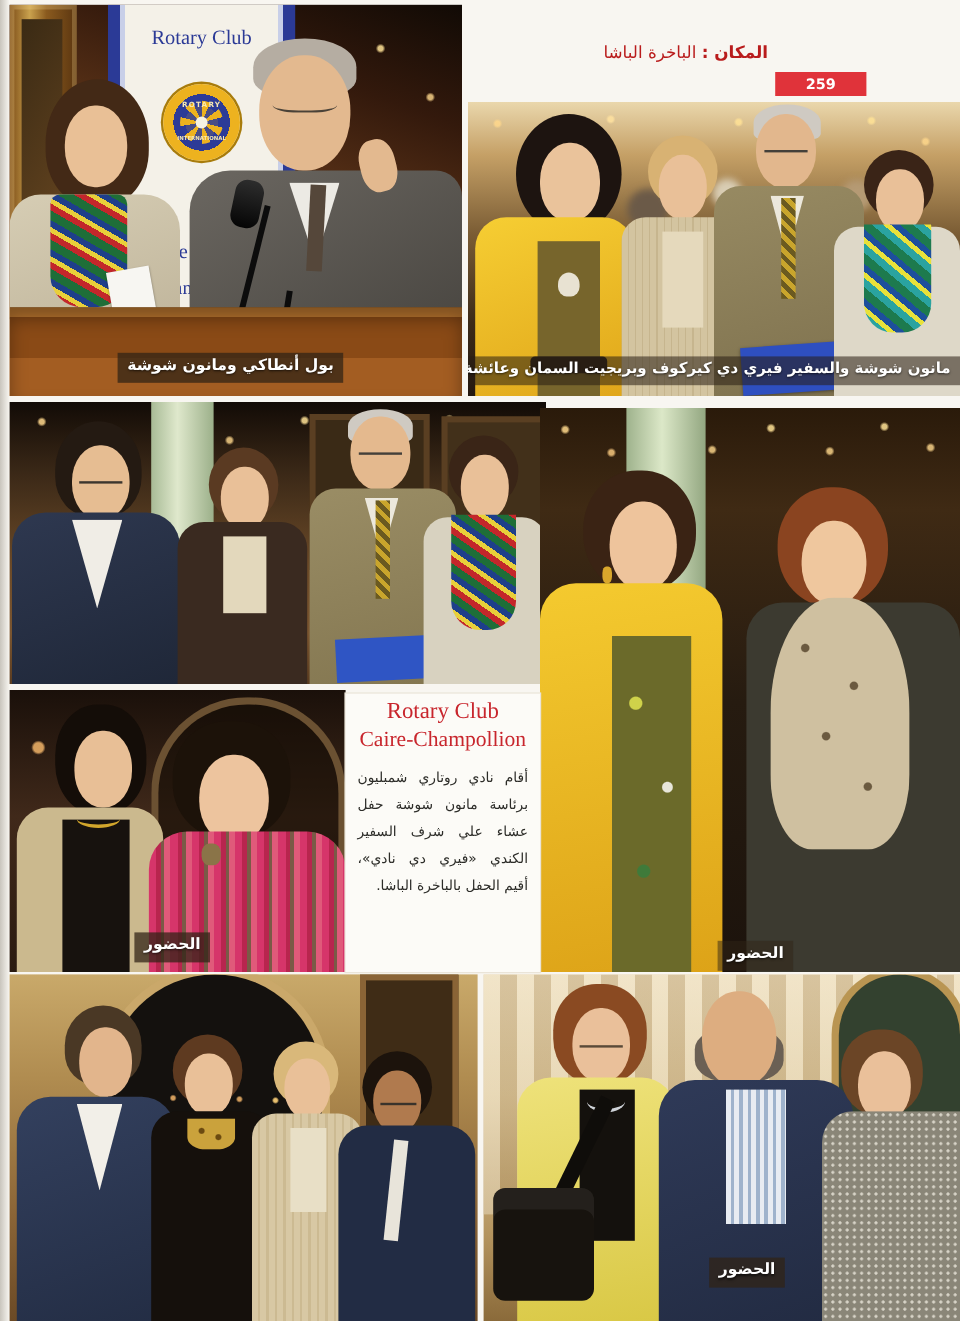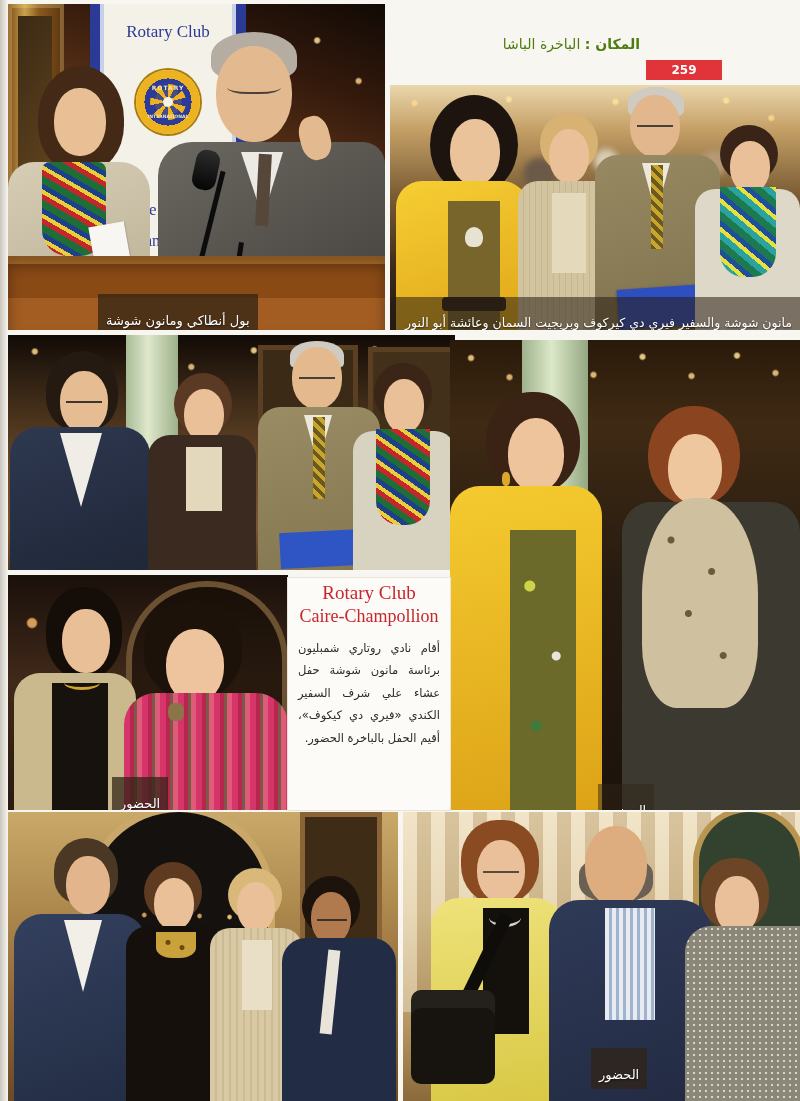--- a/index.html
+++ b/index.html
@@ -1,21 +1,21 @@
 <!DOCTYPE html>
 <html lang="ar"><head>
 <meta charset="utf-8">
 <style>
   html,body{margin:0;padding:0;background:#e8e6e1;}
   .page{position:relative;width:800px;height:1101px;margin:0 auto;background:#f8f6f1;
         overflow:hidden;font-family:"DejaVu Sans",sans-serif;}
   .abs,.pp{position:absolute;}
   .photo{position:absolute;overflow:hidden;background:#241509;}
-  .cap{position:absolute;color:#fff;font-weight:400;font-size:13px;line-height:1.5;
-       padding:17px 8px 4px;background:rgba(48,35,22,.74);white-space:nowrap;
+  .cap{position:absolute;color:#fff;font-weight:700;font-size:13px;line-height:1.5;
+       padding:1px 8px 4px;background:rgba(48,35,22,.74);white-space:nowrap;
        text-shadow:0 1px 2px rgba(0,0,0,.65);direction:rtl;z-index:9;}
   .capband{white-space:nowrap;overflow:hidden;background:rgba(40,29,18,.55);}
   .lights{position:absolute;left:0;right:0;top:0;height:90px;opacity:.9;background-image:
     radial-gradient(circle at 6% 30%,rgba(255,216,140,.95) 0 2px,transparent 4px),
     radial-gradient(circle at 17% 62%,rgba(255,206,130,.9) 0 2px,transparent 4px),
     radial-gradient(circle at 29% 24%,rgba(255,226,160,.95) 0 2px,transparent 4px),
     radial-gradient(circle at 41% 58%,rgba(255,216,140,.9) 0 2px,transparent 4px),
     radial-gradient(circle at 55% 28%,rgba(255,226,150,.95) 0 2px,transparent 4px),
     radial-gradient(circle at 69% 60%,rgba(255,216,140,.9) 0 2px,transparent 4px),
     radial-gradient(circle at 82% 26%,rgba(255,226,150,.95) 0 2px,transparent 4px),
@@ -26,21 +26,21 @@
 </head>
 <body>
 
 <div class="page">
 
   <div class="abs" style="left:0;top:0;width:8px;height:1101px;background:linear-gradient(90deg,#c9c5bd,#f8f6f1);"></div>
 
   <div class="abs" style="left:646px;top:60px;width:76px;height:20px;background:#e0333a;display:flex;align-items:center;justify-content:center;">
     <span style="color:#fff;font-size:12px;font-weight:700;">259</span>
   </div>
-  <div class="abs" dir="rtl" style="left:455px;top:36px;width:185px;font-size:14px;color:#4d7c0f;direction:rtl;">
+  <div class="abs" dir="rtl" style="left:455px;top:36px;width:185px;font-size:14px;color:#b91c1c;direction:rtl;">
     <span style="font-weight:700;">المكان :</span>
     <span>الباخرة الباشا</span>
   </div>
 
   <div class="photo" style="left:8px;top:4px;width:377px;height:326px;background:linear-gradient(200deg,#110a05 0%,#33190c 22%,#6e3f1d 55%,#8a5526 85%,#9a6230 100%);">
     <div class="lights" style="height:140px;"></div>
     <div class="pp" style="left:0;top:0;width:56px;height:262px;background:linear-gradient(90deg,#7a4a16,#caa24e 30%,#8a5a1e 55%,#5a3510);box-shadow:inset 0 0 0 4px rgba(255,222,150,.25);"></div>
     <div class="pp" style="left:10px;top:12px;width:34px;height:238px;background:linear-gradient(120deg,#3a2a14,#6e4a22);"></div>
 
     <div class="pp" style="left:82px;top:0;width:156px;height:292px;background:linear-gradient(90deg,#2b3a96 0 10px,#c8cfe8 10px 14px,#f4f1e8 14px 142px,#c8cfe8 142px 146px,#2b3a96 146px 156px);">
@@ -211,21 +211,21 @@
       <div class="pp" style="left:116px;top:118px;width:164px;height:117px;background:repeating-linear-gradient(90deg,#d6356a 0 6px,#b8254e 6px 10px,#7a5a46 10px 13px,#e05a7a 13px 18px);border-radius:32px 32px 0 0;"></div>
       <div class="pp" style="left:160px;top:128px;width:16px;height:18px;background:#8a7448;border-radius:40%;"></div>
     </div>
 
     <div class="cap" style="left:104px;top:202px;">الحضور</div>
   </div>
 
   <div class="abs" style="left:288px;top:578px;width:162px;height:232px;background:#fcfbf7;box-shadow:0 0 0 1px #eae4d8;z-index:5;text-align:center;">
     <div class="serif" style="color:#c8262d;font-size:19px;margin-top:4px;">Rotary Club</div>
     <div class="serif" style="color:#c8262d;font-size:18px;margin-top:2px;">Caire-Champollion</div>
-    <div dir="rtl" style="margin:10px 10px 0;color:#2c2c28;font-size:11.5px;line-height:1.95;text-align:justify;direction:rtl;">أقام نادي روتاري شمبليون برئاسة مانون شوشة حفل عشاء علي شرف السفير الكندي «فيري دي كيكوف»، أقيم الحفل بالباخرة الحضور.</div>
+    <div dir="rtl" style="margin:10px 10px 0;color:#2c2c28;font-size:11.5px;line-height:1.95;text-align:justify;direction:rtl;">أقام نادي روتاري شمبليون برئاسة مانون شوشة حفل عشاء علي شرف السفير الكندي «فيري دي نادي»، أقيم الحفل بالباخرة الباشا.</div>
   </div>
 
   <div class="photo" style="left:8px;top:812px;width:390px;height:289px;background:linear-gradient(180deg,#c9a96a 0%,#b08c50 30%,#8a6436 70%,#6b4a26 100%);">
     <div class="pp" style="left:82px;top:0;width:178px;height:162px;background:#14110e;border-radius:90px 90px 0 0;box-shadow:0 0 0 7px #caa86a;">
       <div class="pp" style="left:10px;top:95px;width:158px;height:20px;background-image:radial-gradient(circle at 10% 50%,rgba(255,210,120,.9) 0 1.5px,transparent 3px),radial-gradient(circle at 28% 40%,rgba(255,190,110,.8) 0 1.5px,transparent 3px),radial-gradient(circle at 45% 55%,rgba(255,210,130,.9) 0 1.5px,transparent 3px),radial-gradient(circle at 63% 45%,rgba(255,190,110,.8) 0 1.5px,transparent 3px),radial-gradient(circle at 82% 50%,rgba(255,210,120,.9) 0 1.5px,transparent 3px);"></div>
     </div>
     <div class="pp" style="left:292px;top:0;width:72px;height:125px;border:5px solid #8a6436;background:#3f2c16;"></div>
 
     <div>
       <div class="pp" style="left:46px;top:26px;width:64px;height:66px;background:#4a3825;border-radius:50% 50% 40% 40%;"></div>

